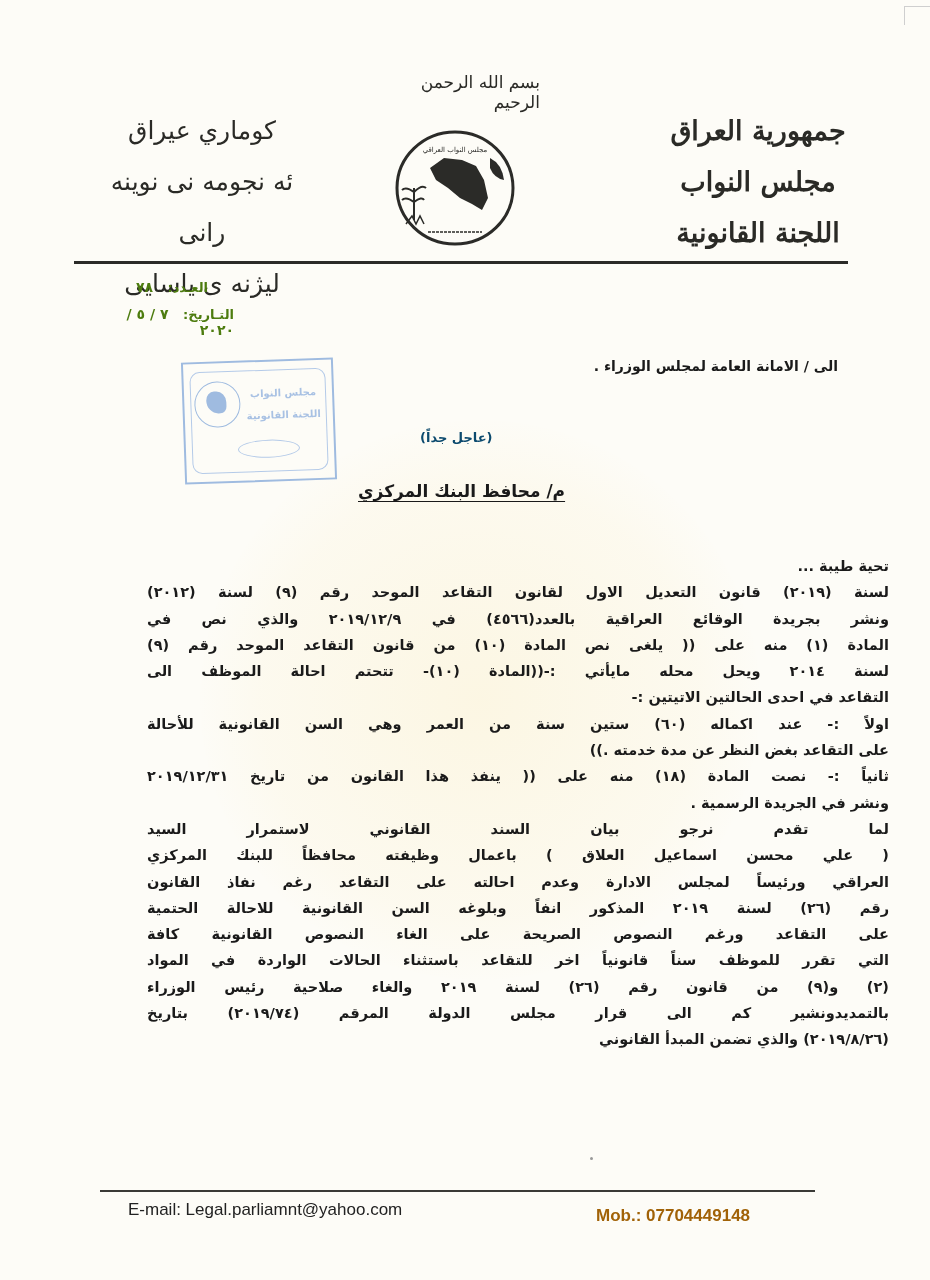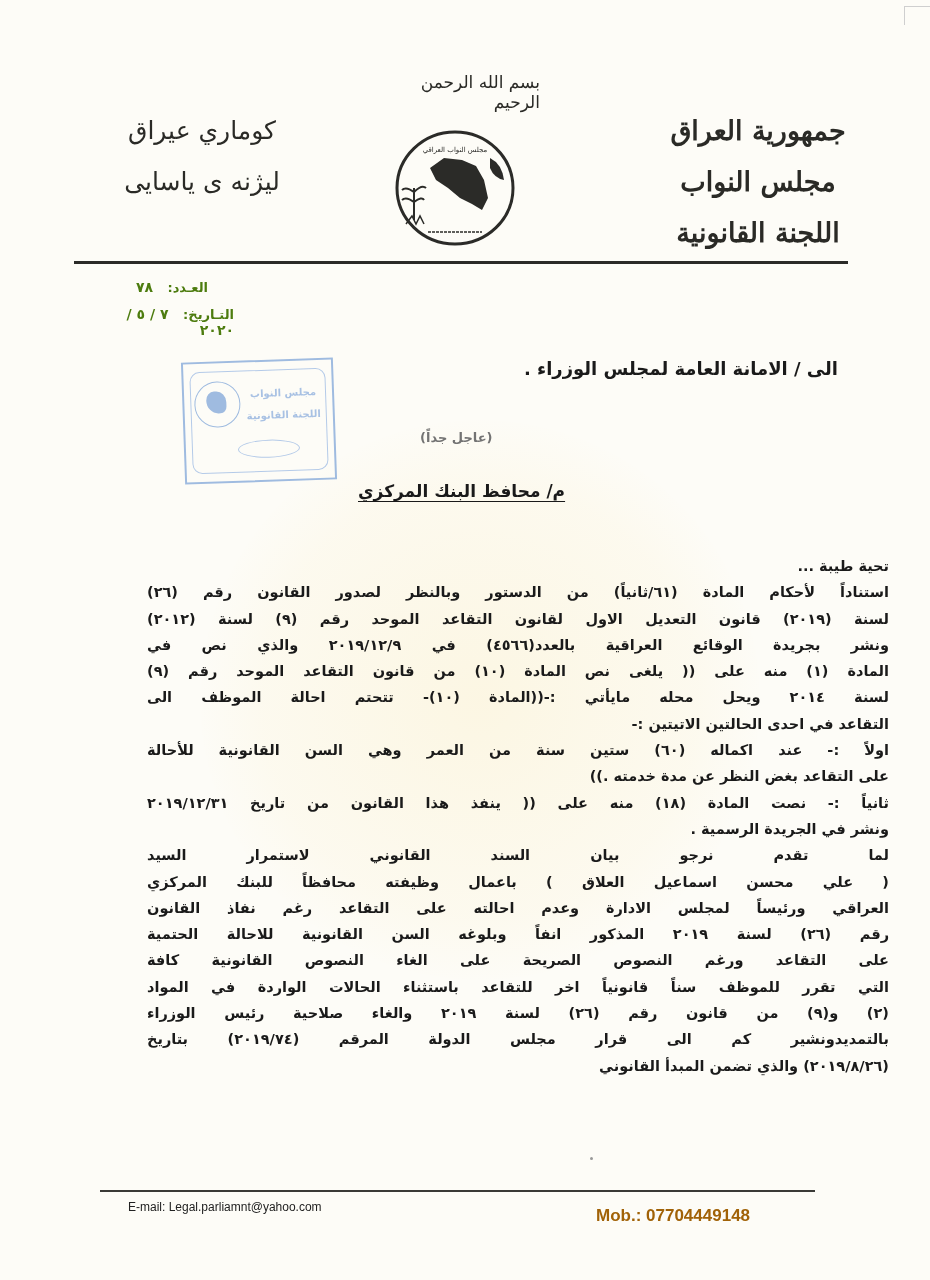--- a/index.html
+++ b/index.html
@@ -19,41 +19,41 @@
   .hdr-left { position: absolute; left: 92px; top: 105px; width: 220px; text-align: center; direction: rtl;
     font-family: "DejaVu Serif", serif; font-size: 25px; line-height: 51px; color: #2a2a26; }
   .basmala { position: absolute; left: 380px; top: 72px; width: 160px; direction: rtl;
     font-family: "DejaVu Serif", serif; font-size: 17px; color: #2a2a26; }
   .emblem { position: absolute; left: 392px; top: 128px; width: 126px; height: 120px; }
   .hdr-rule { position: absolute; left: 74px; top: 261px; width: 774px; height: 3px; background: #2b2b28; }
 
   .meta { position: absolute; left: 96px; direction: rtl; font-weight: bold; font-size: 13px; color: #4d7c0f; }
   .meta .val { font-size: 14px; margin-right: 10px; }
 
-  .addressee { position: absolute; right: 92px; top: 358px; direction: rtl; font-weight: bold; font-size: 18px; color: #1a1a1a; }
-  .urgent { position: absolute; left: 420px; top: 430px; direction: rtl; font-weight: bold; font-size: 13px; color: #737373; }
+  .addressee { position: absolute; right: 92px; top: 358px; direction: rtl; font-weight: bold; font-size: 14px; color: #1a1a1a; }
+  .urgent { position: absolute; left: 420px; top: 430px; direction: rtl; font-weight: bold; font-size: 13px; color: #0c4a6e; }
   .subject { position: absolute; left: 358px; top: 481px; direction: rtl; font-weight: bold; font-size: 17px;
     text-decoration: underline; text-underline-offset: 4px; color: #1a1a1a; }
 
   .stamp { position: absolute; left: 183px; top: 360px; width: 148px; height: 118px;
     border: 2px solid #8fb0dc; transform: rotate(-2deg); opacity: 0.85; }
   .stamp-inner { position: absolute; left: 6px; top: 8px; right: 6px; bottom: 8px; border: 1px solid #a8c2e6; border-radius: 10px; }
   .stamp-circle { position: absolute; left: 10px; top: 18px; width: 44px; height: 44px; border: 1px solid #8fb0dc; border-radius: 50%; }
   .stamp-map { position: absolute; left: 22px; top: 28px; width: 20px; height: 22px; background: #8fb0dc; border-radius: 40% 50% 30% 60%; }
   .stamp-text { position: absolute; left: 58px; width: 82px; text-align: center; direction: rtl; color: #9ab7e0; font-size: 10px; font-weight: bold; }
   .stamp-oval { position: absolute; left: 52px; top: 78px; width: 60px; height: 16px; border: 1px solid #a8c2e6; border-radius: 50%; }
 
   .body-text { position: absolute; left: 103px; top: 553px; width: 742px; direction: rtl;
     font-weight: bold; font-size: 14.5px; line-height: 26.3px; color: #1a1a1a; margin-left: 44px; }
   .body-text p { margin: 0; text-align: justify; text-align-last: justify; }
   .body-text p.last { text-align-last: right; }
 
   .dot { position: absolute; left: 590px; top: 1157px; width: 3px; height: 3px; background: #999; border-radius: 50%; }
   .footer-rule { position: absolute; left: 100px; top: 1190px; width: 715px; height: 2px; background: #3a3a36; }
-  .footer-email { position: absolute; left: 128px; top: 1200px; font-family: "Liberation Sans", sans-serif; font-size: 12px; color: #222; }
+  .footer-email { position: absolute; left: 128px; top: 1200px; font-family: "Liberation Sans", sans-serif; font-size: 17px; color: #222; }
   .footer-mob { position: absolute; left: 596px; top: 1206px; font-family: "Liberation Sans", sans-serif; font-size: 17px; font-weight: bold; color: #a16207; }
 </style>
 </head>
 <body>
 
 <div class="page-corner"></div>
 <div class="watermark"></div>
 
 <div class="hdr-right">
   <div>جمهورية العراق</div>
@@ -68,20 +68,21 @@
   <path d="M38 40 L52 30 L70 32 L84 38 L92 52 L96 70 L90 82 L80 76 L68 70 L56 60 L44 52 Z" fill="#2b2b28"></path>
   <path d="M98 30 Q110 36 112 52 Q102 50 98 40 Z" fill="#2b2b28"></path>
   <path d="M22 92 L22 60 M22 64 Q14 58 10 62 M22 64 Q30 56 34 60 M22 74 Q14 68 10 72 M22 74 Q30 68 32 72" stroke="#2b2b28" stroke-width="2" fill="none"></path>
   <path d="M14 96 L20 88 L24 96 L28 88 L32 96" stroke="#2b2b28" stroke-width="1.5" fill="none"></path>
   <text x="63" y="24" font-size="7" text-anchor="middle" fill="#2b2b28" font-family="DejaVu Serif, serif">مجلس النواب العراقي</text>
   <line x1="36" y1="104" x2="90" y2="104" stroke="#2b2b28" stroke-width="1.5" stroke-dasharray="3 1"></line>
 </svg>
 
 <div class="hdr-left">
   <div>كوماري عيراق</div>
+  <div>ئه نجومه نی نوینه رانی</div>
   <div>ليژنه ی یاسایی</div>
 </div>
 
 <div class="hdr-rule"></div>
 
 <div class="meta" style="top:279px; width:112px;">
   <span>العـدد:</span>
   <span class="val">٧٨</span>
 </div>
 <div class="meta" style="top:306px; width:138px;">
@@ -97,21 +98,20 @@
   <div class="stamp-text" style="top:48px;">اللجنة القانونية</div>
   <div class="stamp-oval"></div>
 </div>
 
 <div class="addressee">الى / الامانة العامة لمجلس الوزراء .</div>
 <div class="urgent">(عاجل جداً)</div>
 <div class="subject">م/ محافظ البنك المركزي</div>
 
 <div class="body-text" id="letter-body">
     <p class="last">تحية طيبة ...</p>
-    <p>استناداً لأحكام المادة (٦١/ثانياً) من الدستور وبالنظر لصدور القانون رقم (٢٦)</p>
     <p>لسنة (٢٠١٩) قانون التعديل الاول لقانون التقاعد الموحد رقم (٩) لسنة (٢٠١٢)</p>
     <p>ونشر بجريدة الوقائع العراقية بالعدد(٤٥٦٦) في ٢٠١٩/١٢/٩ والذي نص في</p>
     <p>المادة (١) منه على (( يلغى نص المادة (١٠) من قانون التقاعد الموحد رقم (٩)</p>
     <p>لسنة ٢٠١٤ ويحل محله مايأتي :-((المادة (١٠)- تتحتم احالة الموظف الى</p>
     <p class="last">التقاعد في احدى الحالتين الاتيتين :-</p>
     <p>اولاً :- عند اكماله (٦٠) ستين سنة من العمر وهي السن القانونية للأحالة</p>
     <p class="last">على التقاعد بغض النظر عن مدة خدمته .))</p>
     <p>ثانياً :- نصت المادة (١٨) منه على (( ينفذ هذا القانون من تاريخ ٢٠١٩/١٢/٣١</p>
     <p class="last">ونشر في الجريدة الرسمية .</p>
     <p>لما تقدم نرجو بيان السند القانوني لاستمرار السيد</p>

